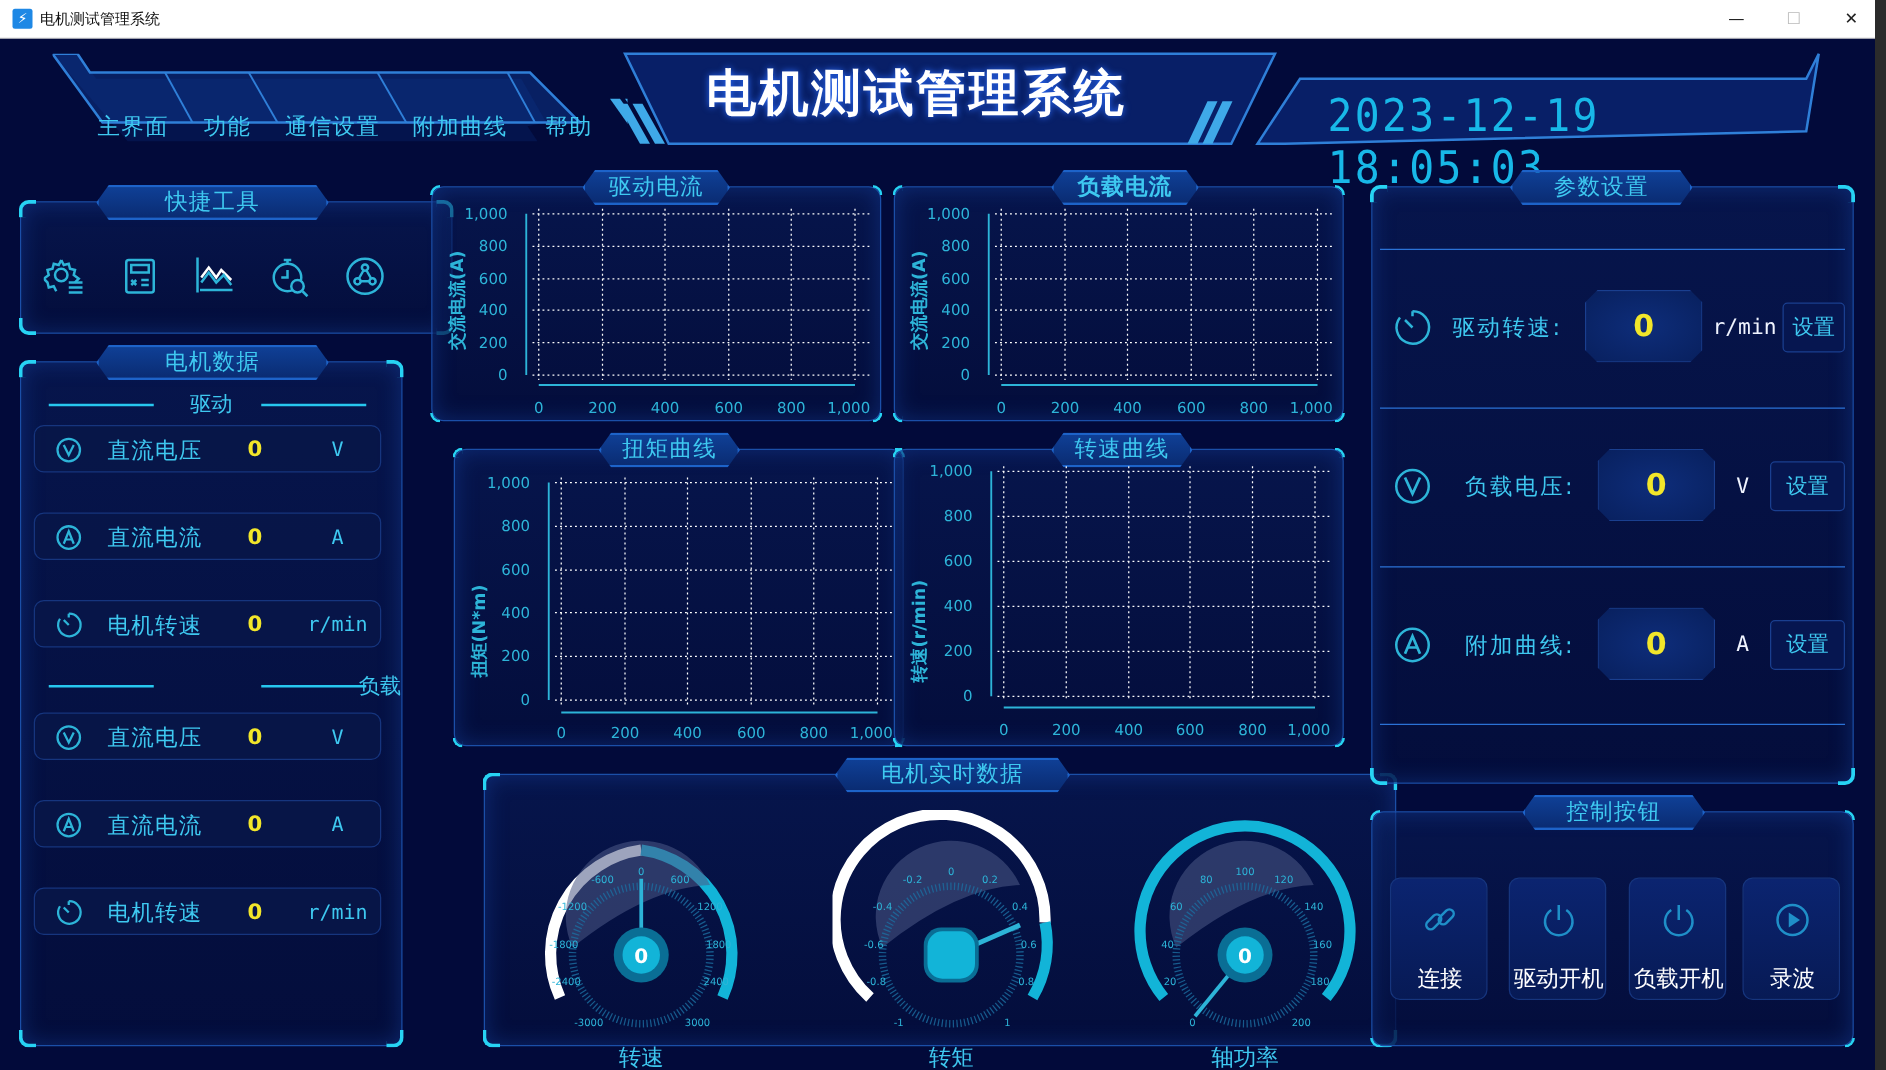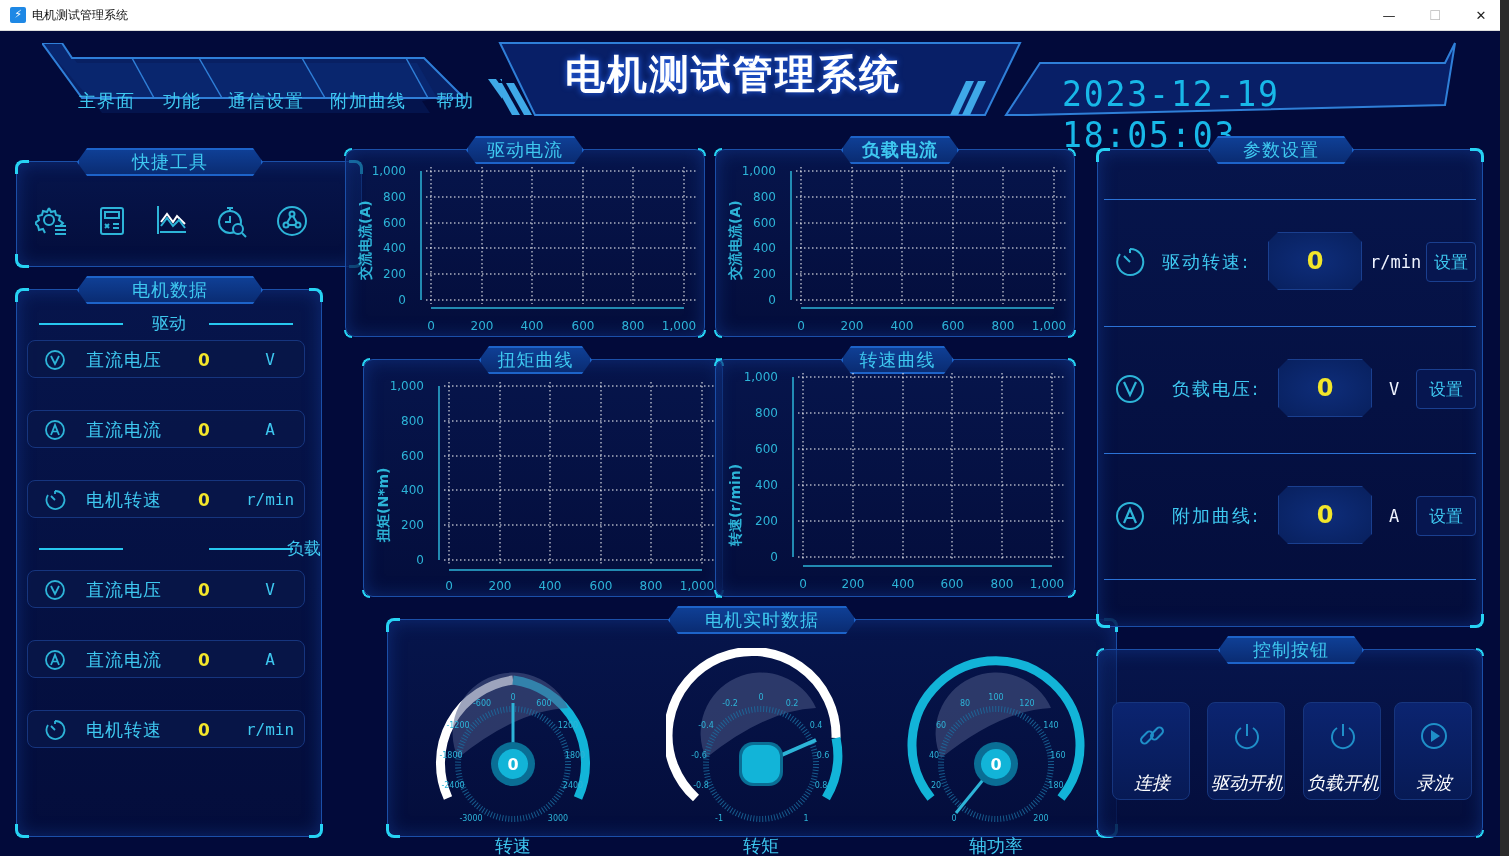--- a/index.html
+++ b/index.html
@@ -48,21 +48,21 @@
   .param-row .ico { position: absolute; left: 16px; top: 24px; width: 32px; height: 32px; }
   .param-row .lbl { position: absolute; top: 28px; font-size: 18px; color: #3ec8f0; letter-spacing: 2px; }
   .param-row .box { position: absolute; top: 10px; width: 94px; height: 58px; background: radial-gradient(ellipse at center, #0e2d7a, #08205e); border: 1px solid #1a3f8f; clip-path: polygon(10px 0, calc(100% - 10px) 0, 100% 10px, 100% calc(100% - 10px), calc(100% - 10px) 100%, 10px 100%, 0 calc(100% - 10px), 0 10px); text-align: center; line-height: 56px; font-size: 24px; font-weight: bold; color: #f2e62a; }
   .param-row .unit { position: absolute; top: 30px; font-family: "DejaVu Sans Mono", monospace; font-size: 17px; color: #f0f4ff; }
   .param-row .setbtn { position: absolute; top: 20px; width: 50px; height: 40px; border: 1px solid #1a3f8f; border-radius: 4px; background: #061650; color: #3ec8f0; font-size: 17px; text-align: center; line-height: 38px; }
   .hline { position: absolute; left: 6px; right: 6px; height: 1px; background: #2b72d6; }
 
   
   .ctrl { position: absolute; top: 52px; width: 78px; height: 98px; border: 1px solid #16357e; border-radius: 8px; background: linear-gradient(180deg,#0b2470,#071a55); }
   .ctrl svg { position: absolute; left: 24px; top: 18px; width: 30px; height: 30px; }
-  .ctrl .ctl-lbl { position: absolute; left: -6px; width: 90px; top: 68px; text-align: center; color: #ffffff; font-size: 18px; font-style: italic; }
+  .ctrl .ctl-lbl { position: absolute; left: -6px; width: 90px; top: 68px; text-align: center; color: #ffffff; font-size: 18px; }
 
   
   .gauge { position: absolute; top: 28px; width: 190px; height: 200px; }
   .gauge-lbl { position: absolute; top: 186px; width: 190px; text-align: center; color: #3ec8f0; font-size: 18px; }
 </style>
 </head>
 <body>
 
 <div class="titlebar">
   <div class="app-icon">⚡</div>

